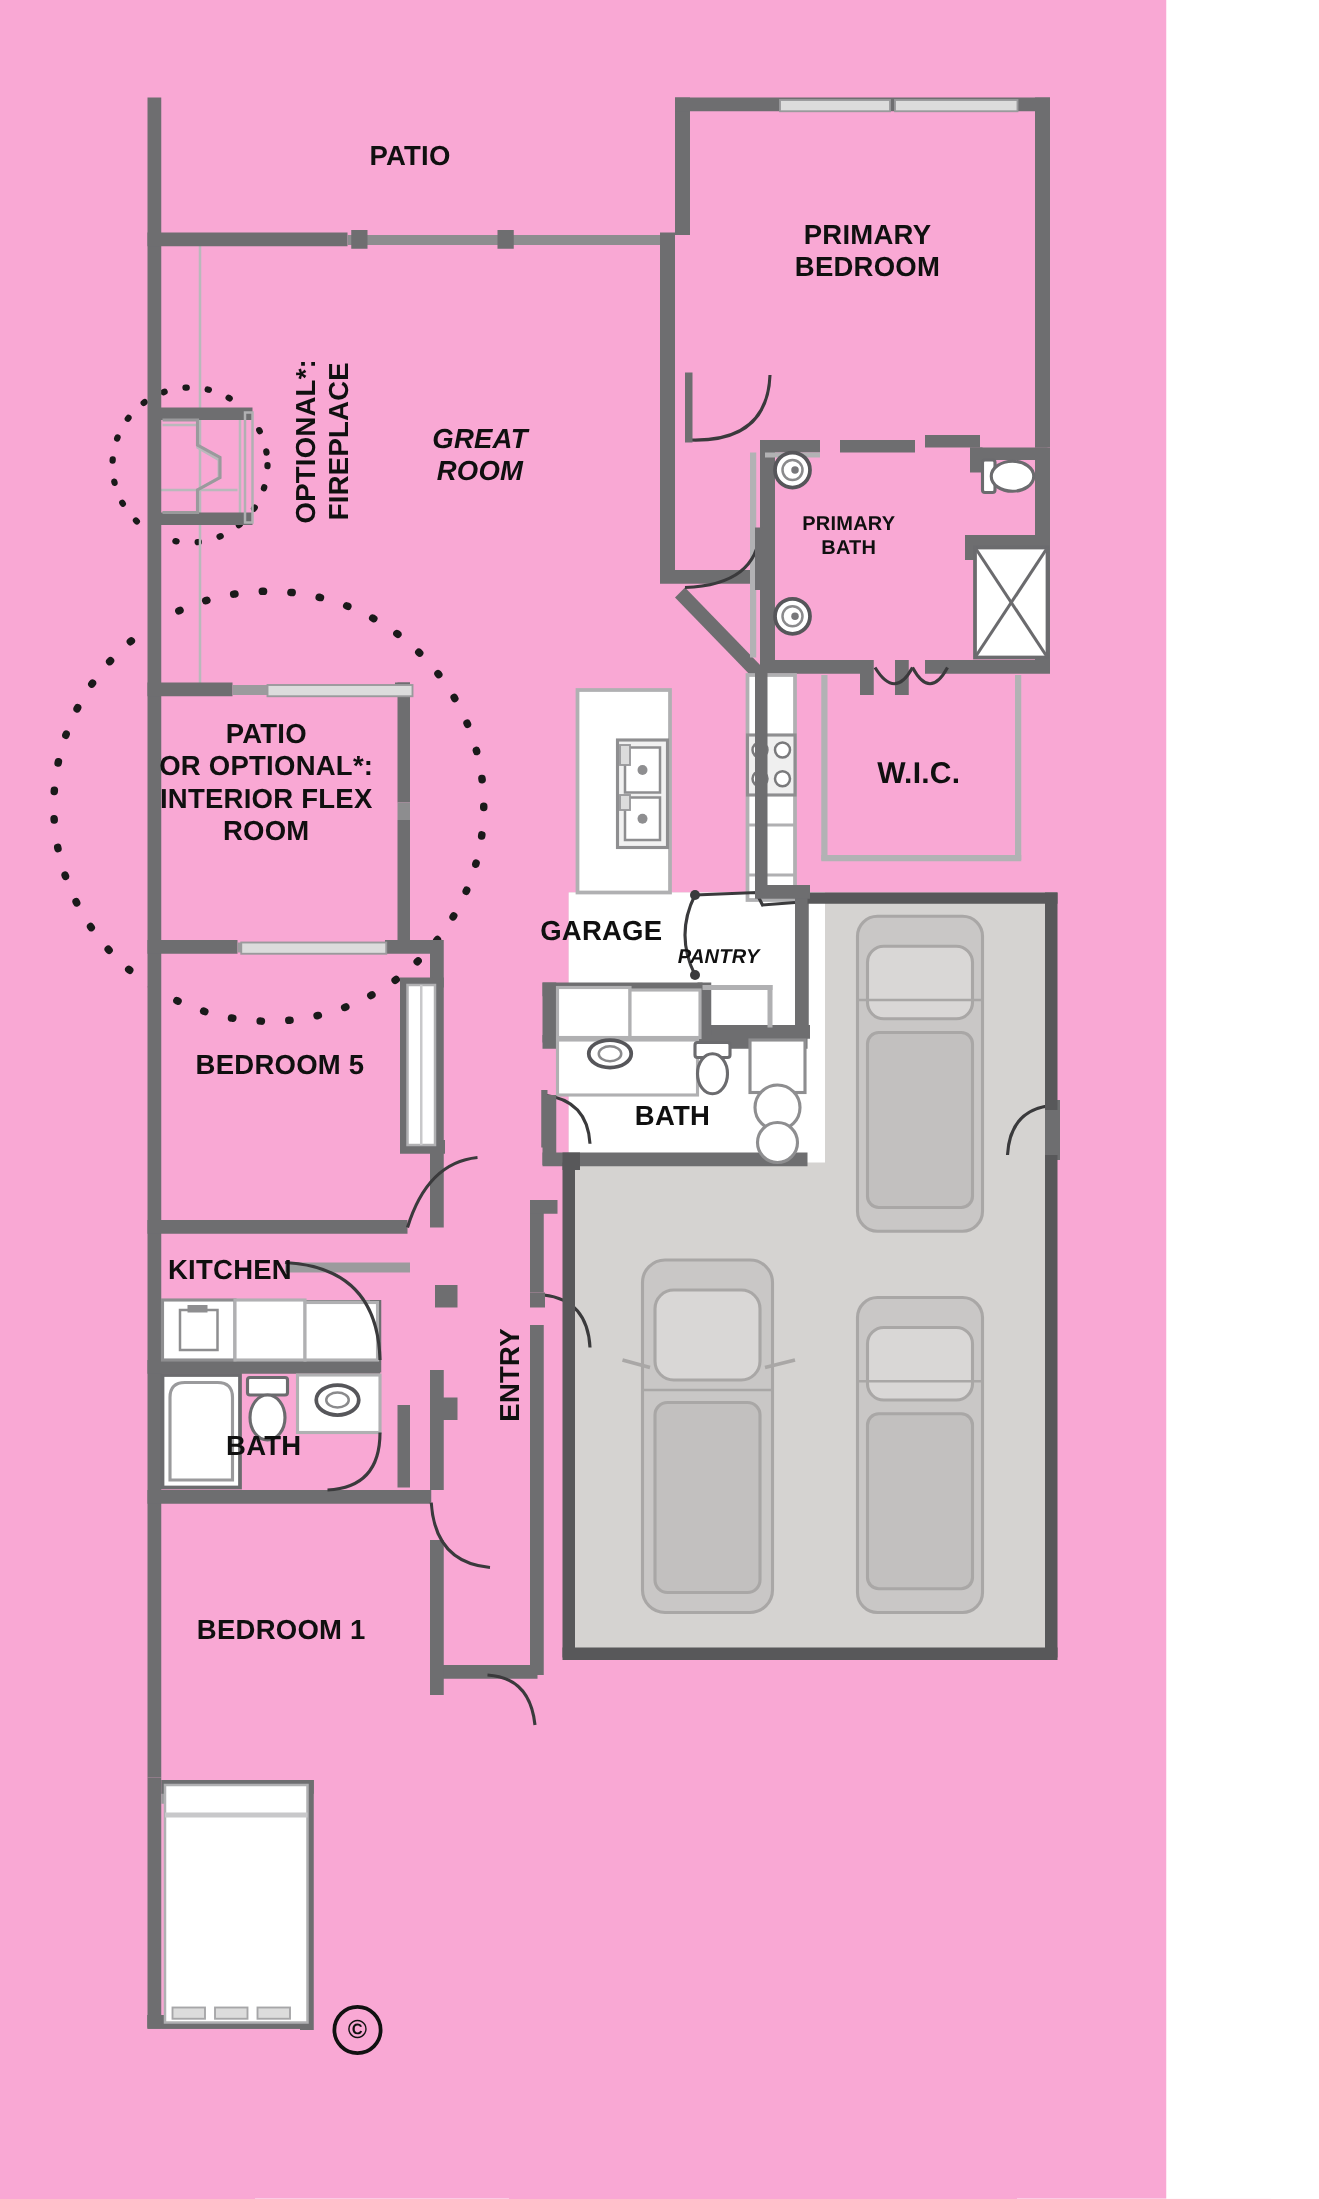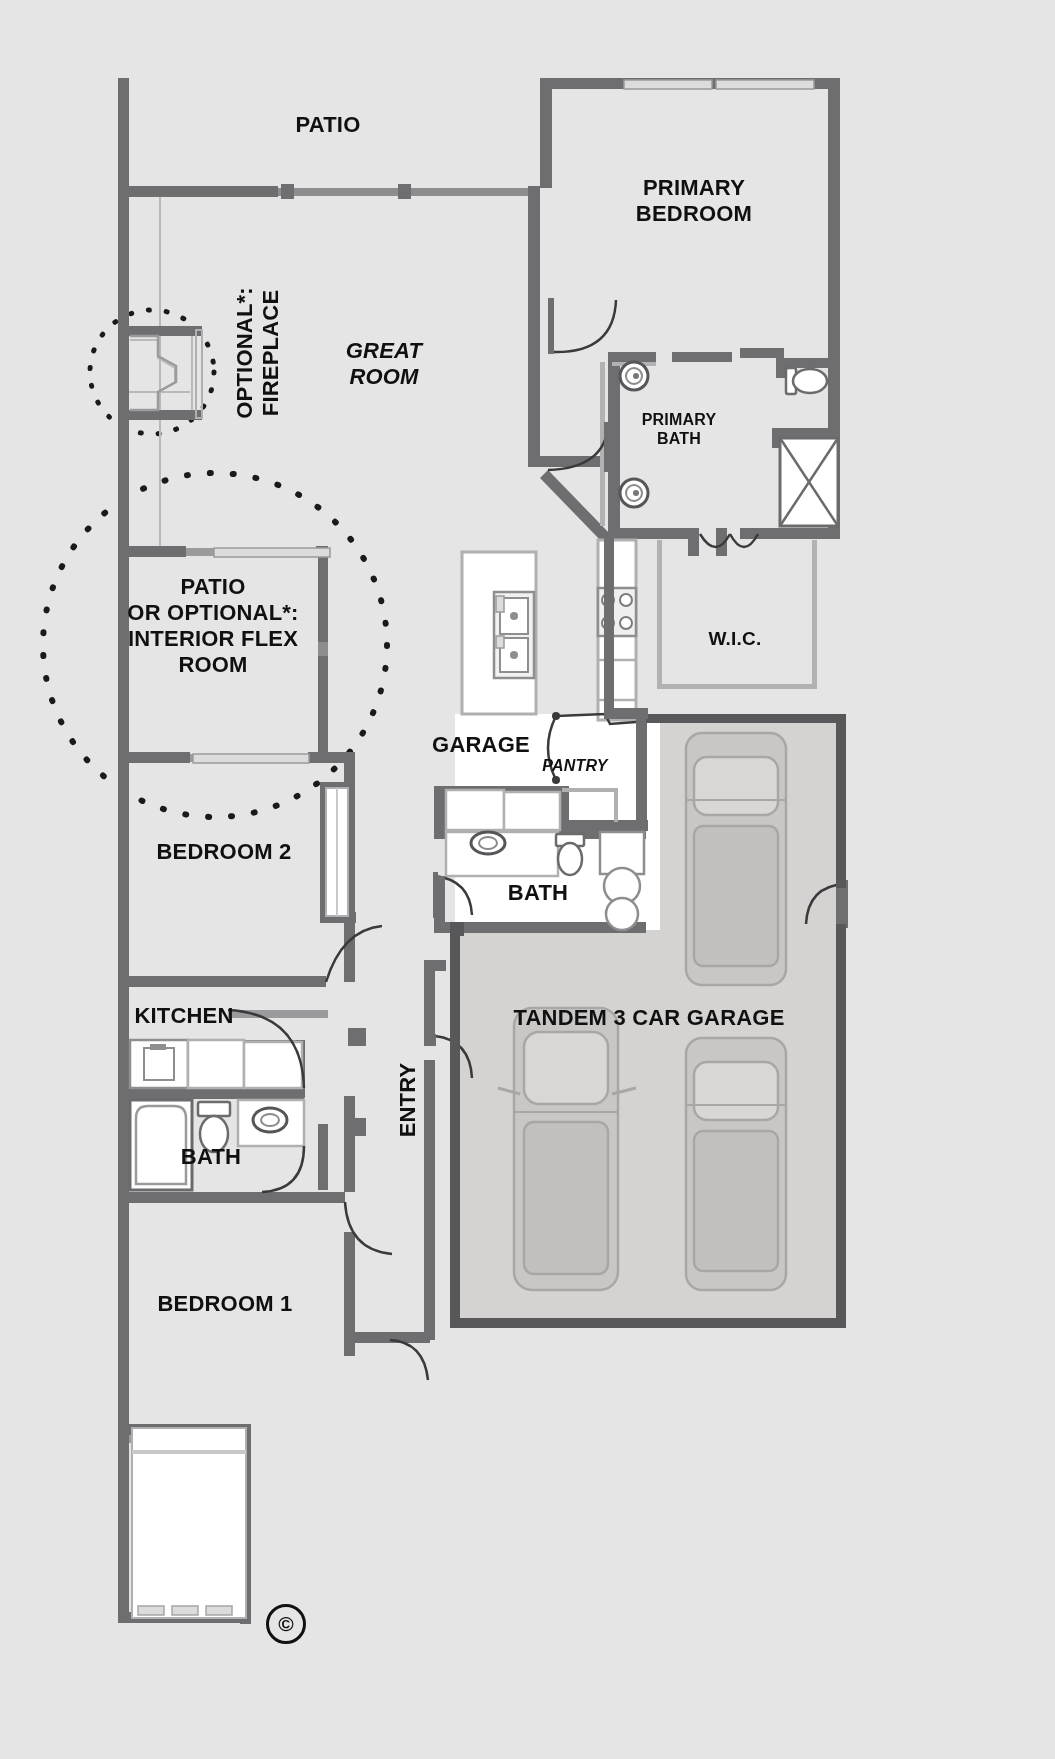--- a/index.html
+++ b/index.html
@@ -1,23 +1,23 @@
 <!DOCTYPE html>
 <html><head>
 <meta charset="utf-8">
 <title>Floor Plan</title>
 <style>
   html,body{margin:0;padding:0;background:#ffffff;}
   body{font-family:"Liberation Sans", sans-serif;}
-  #plan{position:relative;width:1055px;height:1759px;background:#e5e5e5;overflow:hidden;}
+  #plan{position:relative;width:933px;height:1759px;background:#f9a8d4;overflow:hidden;}
   #svg-layer{position:absolute;left:0;top:0;width:1055px;height:1759px;}
   .lbl{position:absolute;font-family:"Liberation Sans", sans-serif;font-weight:bold;color:#101010;
        text-align:center;line-height:1.18;white-space:pre-line;letter-spacing:0.2px;}
   .lbl-lg{font-size:22px;}
-  .lbl-md{font-size:19px;margin-top:23px;}
+  .lbl-md{font-size:24px;}
   .lbl-sm{font-size:16px;}
   .vert{transform-origin:center center;}
   .rot90{transform:rotate(-90deg);}
 </style>
 </head>
 <body>
 
 <div id="plan">
 
   <svg id="svg-layer" viewBox="0 0 1055 1759">
@@ -372,31 +372,30 @@
 
   <div class="lbl lbl-sm" style="left:525px;top:757px;width:100px;font-style:italic;">PANTRY</div>
 
   <div class="lbl lbl-lg" style="left:478px;top:880px;width:120px;">BATH</div>
 
   <div class="lbl lbl-lg" style="left:88px;top:574px;width:250px;">PATIO
 OR OPTIONAL*:
 INTERIOR FLEX
 ROOM</div>
 
-  <div class="lbl lbl-lg" style="left:134px;top:839px;width:180px;">BEDROOM 2</div>
+  <div class="lbl lbl-lg" style="left:134px;top:839px;width:180px;">BEDROOM 5</div>
 
   <div class="lbl lbl-lg" style="left:114px;top:1003px;width:140px;">KITCHEN</div>
 
   <div class="lbl lbl-lg" style="left:156px;top:1144px;width:110px;">BATH</div>
 
   <div class="lbl lbl-lg" style="left:135px;top:1291px;width:180px;">BEDROOM 1</div>
 
   <div class="lbl lbl-lg vert rot90" style="left:353px;top:1087px;width:110px;">ENTRY</div>
 
-  <div class="lbl lbl-lg" style="left:479px;top:1005px;width:340px;">TANDEM 3 CAR GARAGE</div>
 
   <div style="position:absolute;left:266px;top:1604px;width:34px;height:34px;border:3px solid #111;
               border-radius:50%;display:flex;align-items:center;justify-content:center;
               font-family:'Liberation Sans',sans-serif;font-weight:bold;font-size:21px;color:#111;">
     <span style="line-height:1;position:relative;top:-1px;">©</span>
   </div>
 
 </div>
 
 </body></html>

